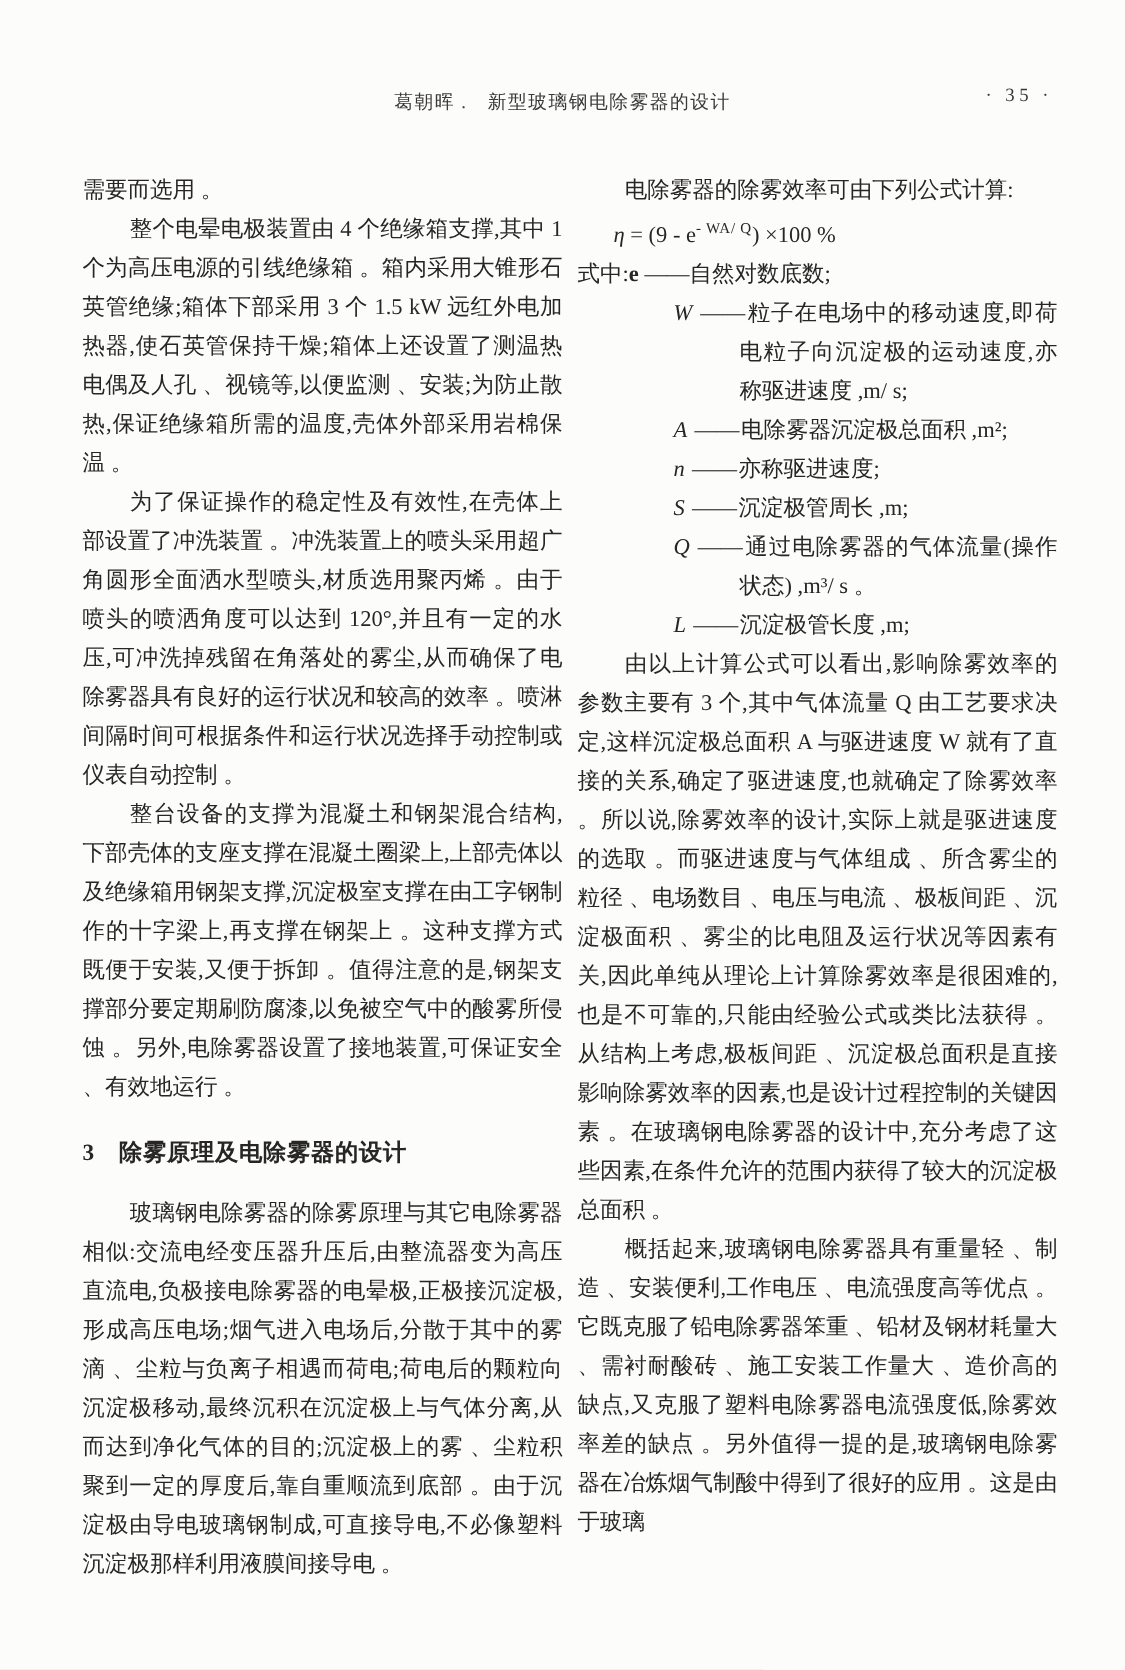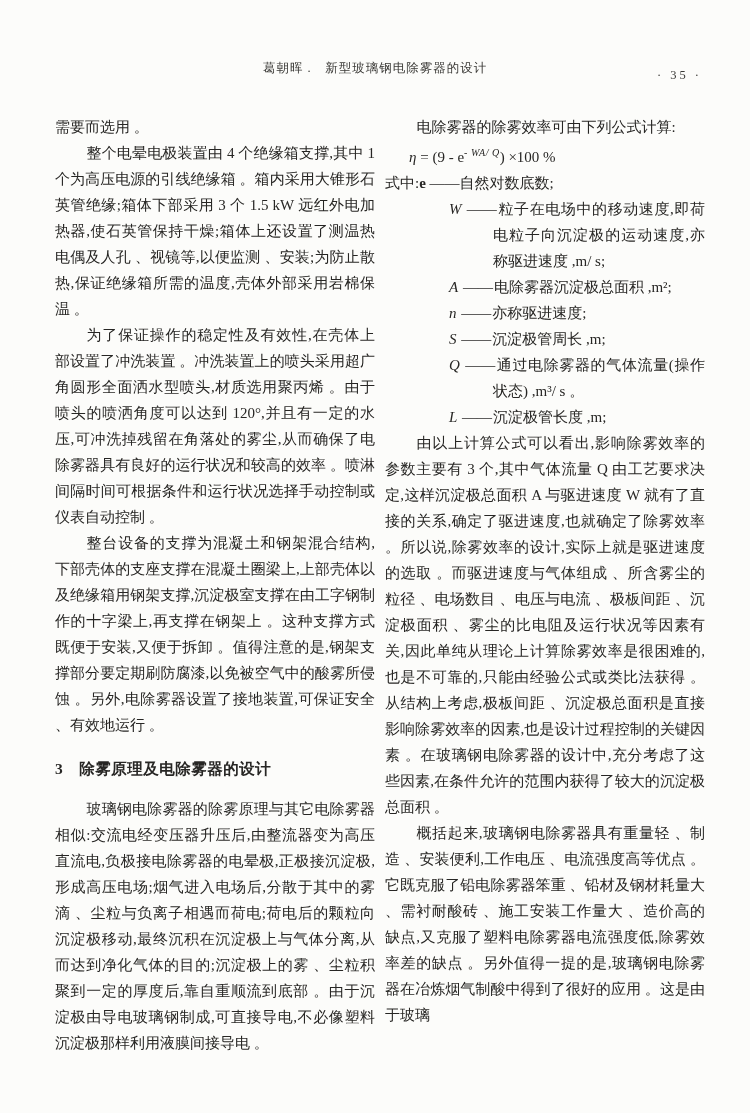--- a/index.html
+++ b/index.html
@@ -25,21 +25,21 @@
     font-size: 12.5px;
     color: #3a3936;
     letter-spacing: 1px;
   }
   .running-head .title {
     display: block;
     text-align: center;
   }
   .running-head .pageno {
     position: absolute;
-    top: 68px;
+    top: 56px;
     right: 48px;
     letter-spacing: 3px;
   }
   .columns {
     display: flex;
     gap: 10px;
     padding: 0 33px 0 55px;
     margin-top: 32px;
   }
   .col {
@@ -69,21 +69,20 @@
     font-family: "Liberation Serif", "DejaVu Serif", serif;
     font-style: italic;
   }
   .var-roman {
     font-style: normal;
     font-weight: bold;
   }
   .sup {
     font-size: 10px;
     vertical-align: super;
-    font-style: italic;
     letter-spacing: 0.5px;
   }
   .def-first {
     margin: 0;
   }
   .def {
     margin: 0;
     padding-left: 108px;
     text-indent: -44px;
   }

